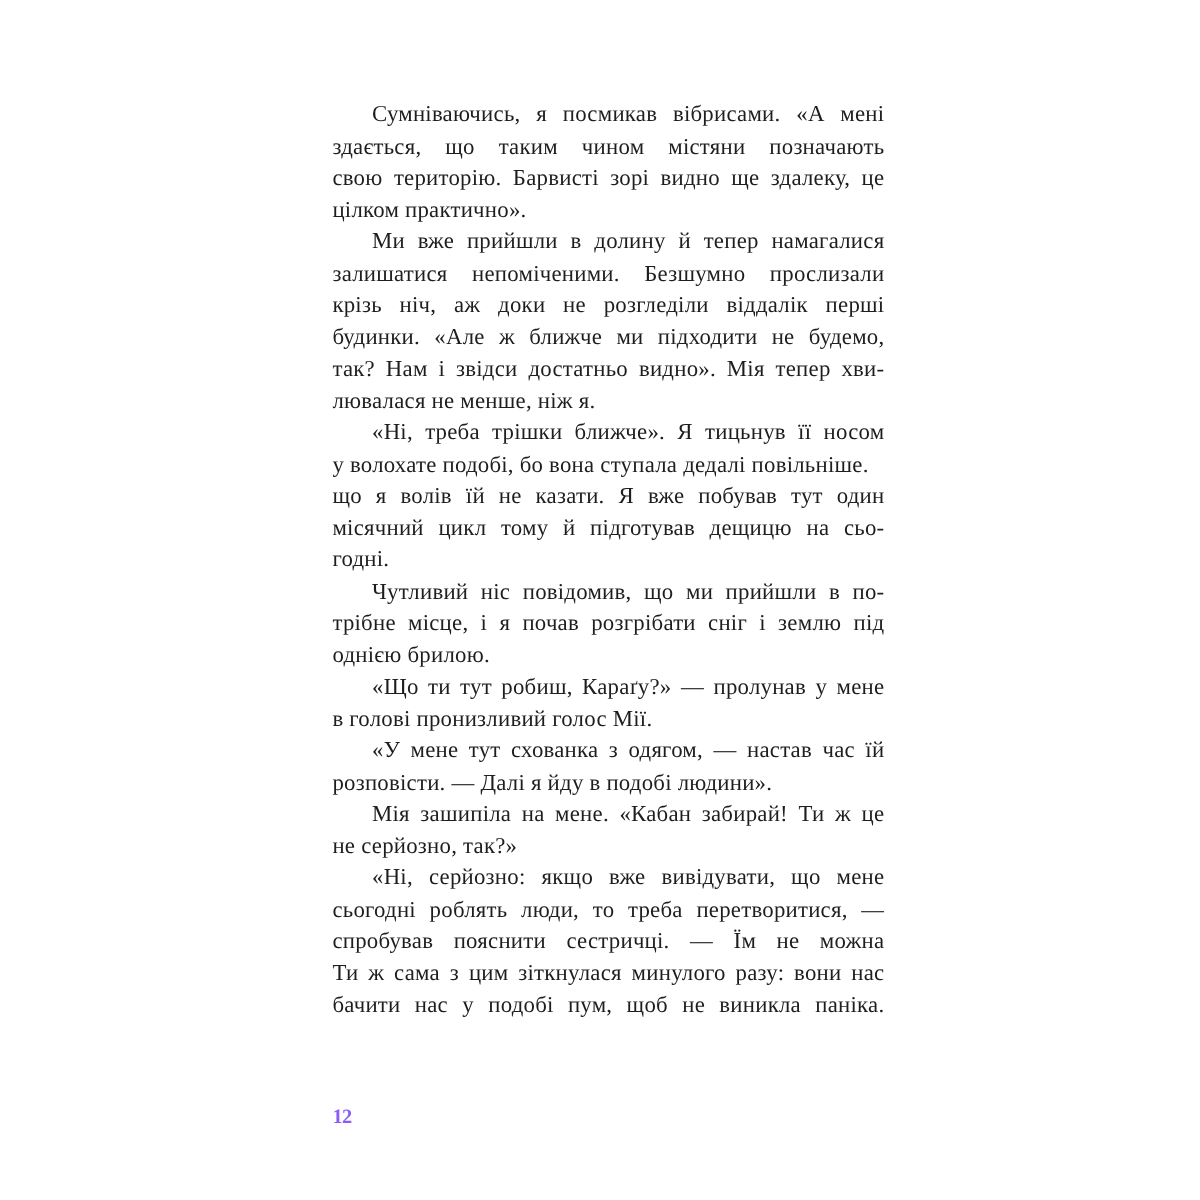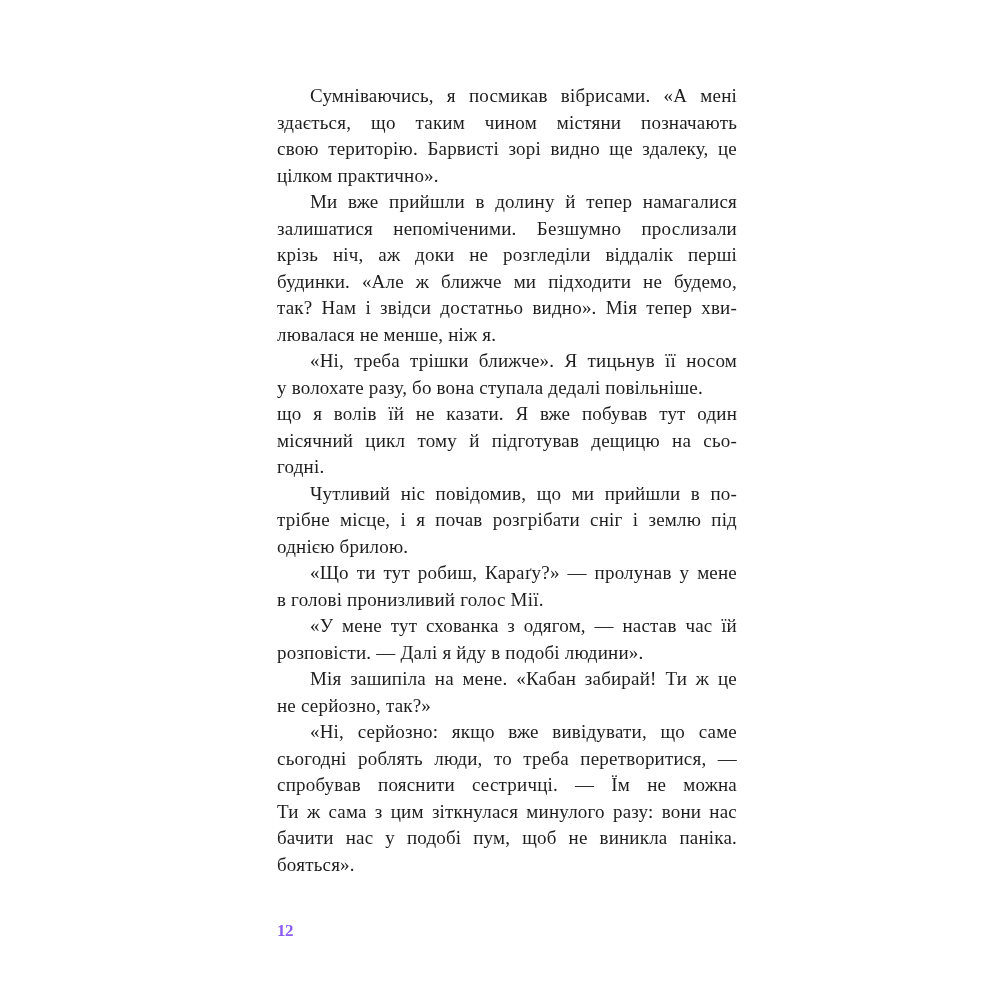--- a/index.html
+++ b/index.html
@@ -67,21 +67,21 @@
       <div class="paragraph">
         <div class="line first">Ми вже прийшли в долину й тепер намагалися</div>
         <div class="line">залишатися непоміченими. Безшумно прослизали</div>
         <div class="line">крізь ніч, аж доки не розгледіли віддалік перші</div>
         <div class="line">будинки. «Але ж ближче ми підходити не будемо,</div>
         <div class="line">так? Нам і звідси достатньо видно». Мія тепер хви-</div>
         <div class="line last">лювалася не менше, ніж я.</div>
       </div>
       <div class="paragraph">
         <div class="line first">«Ні, треба трішки ближче». Я тицьнув її носом</div>
-        <div class="line last">у волохате разу, бо вона ступала дедалі повільніше.</div>
+        <div class="line last">у волохате подобі, бо вона ступала дедалі повільніше.</div>
       </div>
       <div class="paragraph">
         <div class="line">що я волів їй не казати. Я вже побував тут один</div>
         <div class="line">місячний цикл тому й підготував дещицю на сьо-</div>
         <div class="line last">годні.</div>
       </div>
       <div class="paragraph">
         <div class="line first">Чутливий ніс повідомив, що ми прийшли в по-</div>
         <div class="line">трібне місце, і я почав розгрібати сніг і землю під</div>
         <div class="line last">однією брилою.</div>
@@ -92,22 +92,21 @@
       </div>
       <div class="paragraph">
         <div class="line first">«У мене тут схованка з одягом, — настав час їй</div>
         <div class="line last">розповісти. — Далі я йду в подобі людини».</div>
       </div>
       <div class="paragraph">
         <div class="line first">Мія зашипіла на мене. «Кабан забирай! Ти ж це</div>
         <div class="line last">не серйозно, так?»</div>
       </div>
       <div class="paragraph">
-        <div class="line first">«Ні, серйозно: якщо вже вивідувати, що саме</div>
+        <div class="line first">«Ні, серйозно: якщо вже вивідувати, що мене</div>
         <div class="line">сьогодні роблять люди, то треба перетворитися, —</div>
         <div class="line">спробував пояснити сестричці. — Їм не можна</div>
         <div class="line">Ти ж сама з цим зіткнулася минулого разу: вони нас</div>
         <div class="line">бачити нас у подобі пум, щоб не виникла паніка.</div>
-        <div class="line last">бояться».</div>
       </div>
     </div>
   <div class="page-number">12</div>
 </div>
 
 </body></html>

